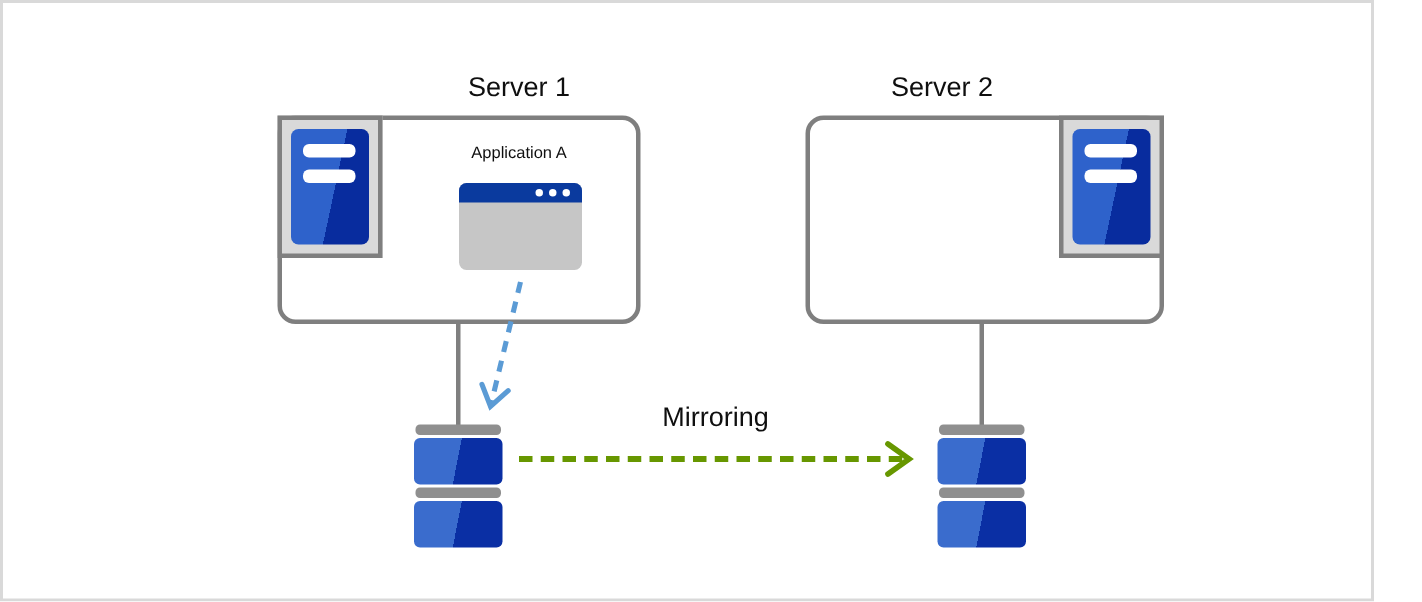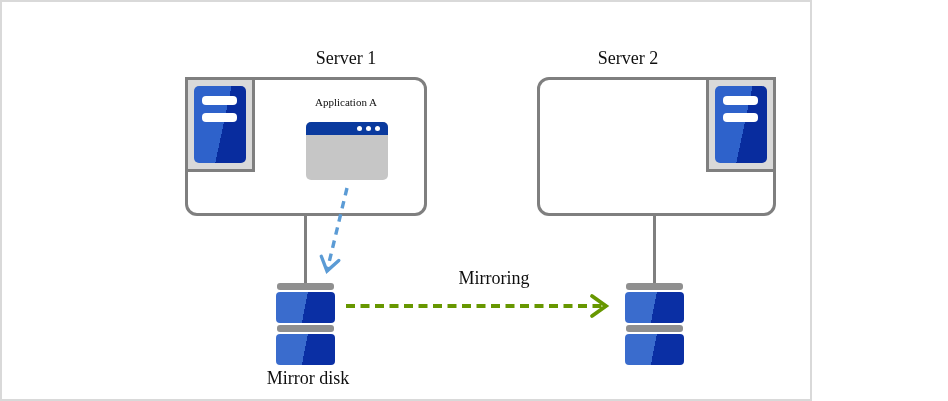--- a/index.html
+++ b/index.html
@@ -1,19 +1,19 @@
 <!DOCTYPE html>
 <html><head>
 <meta charset="utf-8">
 <style>
   html,body { margin:0; padding:0; background:#fff; }
   .canvas {
-    position:relative; width:812px; height:401px; box-sizing:border-box;
+    position:relative; width:916px; height:401px; box-sizing:border-box;
     background:#ffffff; border:2px solid #d9d9d9; overflow:hidden;
-    font-family:Liberation Serif, serif; color:#111;
+    font-family:Liberation Sans, sans-serif; color:#111;
   }
   .lbl { position:absolute; font-size:18px; line-height:1.2; white-space:nowrap;
          transform:translateX(-50%); color:#0f0f0f; }
   .lbl-app { font-size:11px; }
 
   .server-box { position:absolute; background:#fff; border:3px solid #7f7f7f;
                 border-radius:12px; box-sizing:border-box; }
 
   .icon-frame { position:absolute; width:70px; height:95px; box-sizing:border-box;
                 background:#d9d9d9; border:3px solid #7f7f7f;
@@ -82,22 +82,21 @@
     <div class="cap"></div>
     <div class="platter"></div>
   </div>
   <div class="disk" style="left:623px; top:281px;">
     <div class="cap"></div>
     <div class="platter"></div>
     <div class="cap"></div>
     <div class="platter"></div>
   </div>
 
-  <div class="lbl" style="left:492px; top:266px;">Mirroring</div>
-  <div class="lbl" style="left:306px; top:366px;">Mirror disk</div>
+  <div class="lbl" style="left:475px; top:266px;">Mirroring</div>
 
   <svg class="overlay" width="948" height="401" viewBox="0 0 948 401">
     <defs>
       <marker id="chevBlue" markerUnits="userSpaceOnUse" markerWidth="26" markerHeight="26" viewBox="0 0 26 26" refX="19" refY="13" orient="auto">
         <path d="M6,4 L19,13 L6,22" fill="none" stroke="#5b9bd5" stroke-width="3.4" stroke-linecap="round"></path>
       </marker>
       <marker id="chevGreen" markerUnits="userSpaceOnUse" markerWidth="28" markerHeight="28" viewBox="0 0 28 28" refX="20" refY="14" orient="auto">
         <path d="M6,4 L20,14 L6,24" fill="none" stroke="#679700" stroke-width="3.8" stroke-linecap="round"></path>
       </marker>
     </defs>

